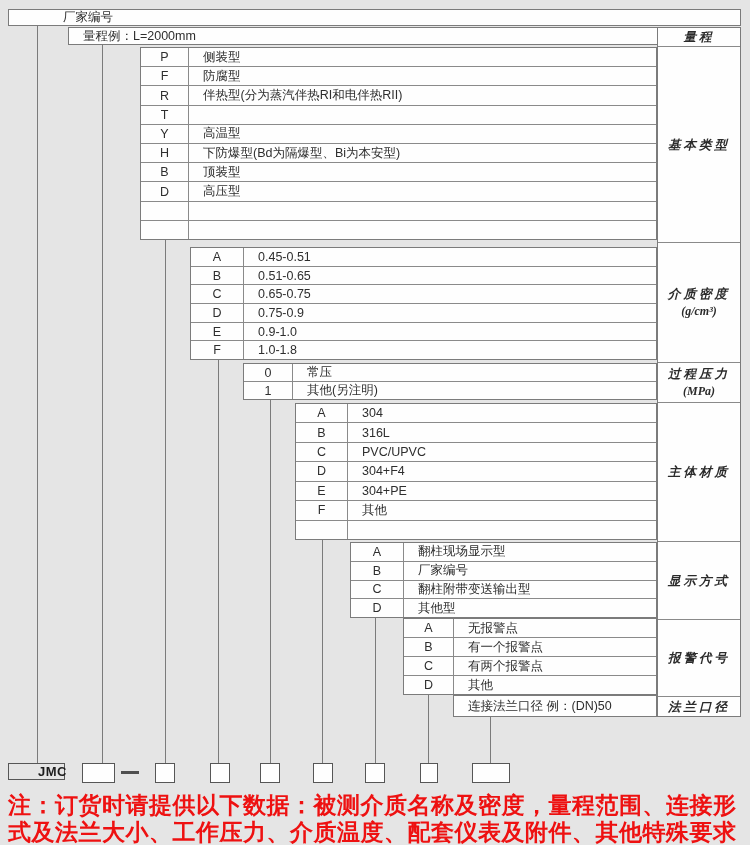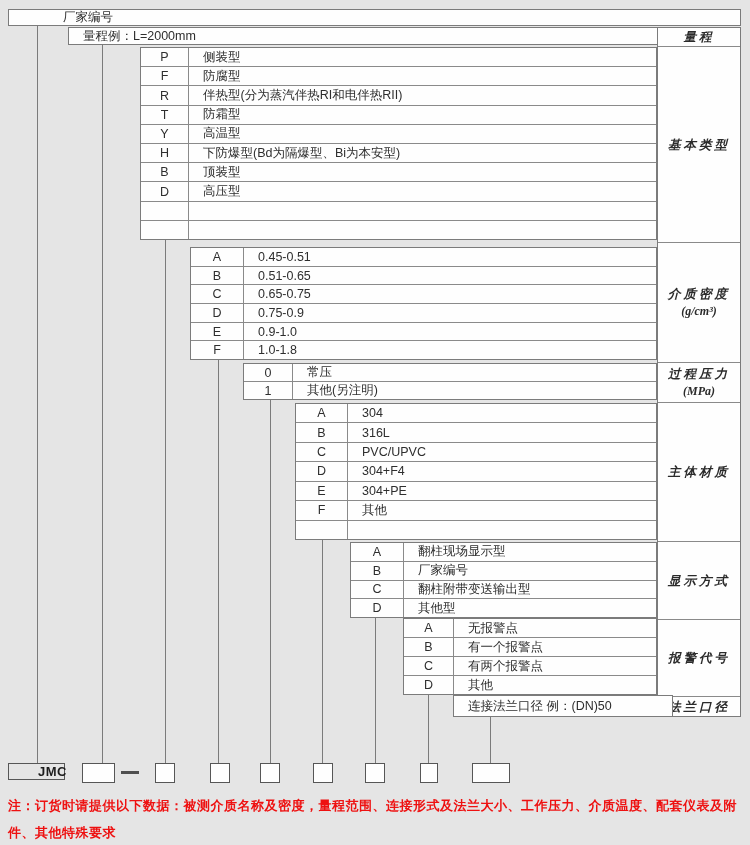--- a/index.html
+++ b/index.html
@@ -95,21 +95,21 @@
   #dash {
     position: absolute;
     left: 121px; top: 771px; width: 18px; height: 2.5px;
     background: #4f4f4f;
   }
   #order-note {
     position: absolute;
     left: 8px; top: 792px; width: 740px;
     color: #ee1111;
     font-weight: bold;
-    font-size: 13px;
+    font-size: 23px;
     line-height: 27px;
     letter-spacing: 0.5px;
   }
 </style>
 </head>
 <body>
 
 <div id="page">
 
   <div class="abs linebox toprow" style="left:8px; top:9px; width:733px; height:17px; padding-left:54px;">
@@ -157,21 +157,20 @@
       <div class="row">
         <div class="code">F</div>
         <div class="desc">防腐型</div>
       </div>
       <div class="row">
         <div class="code">R</div>
         <div class="desc">伴热型(分为蒸汽伴热RI和电伴热RII)</div>
       </div>
       <div class="row">
         <div class="code">T</div>
-        <div class="desc">防霜型</div>
       </div>
       <div class="row">
         <div class="code">Y</div>
         <div class="desc">高温型</div>
       </div>
       <div class="row">
         <div class="code">H</div>
         <div class="desc">下防爆型(Bd为隔爆型、Bi为本安型)</div>
       </div>
       <div class="row">
@@ -292,21 +291,21 @@
       <div class="row">
         <div class="code">C</div>
         <div class="desc">有两个报警点</div>
       </div>
       <div class="row">
         <div class="code">D</div>
         <div class="desc">其他</div>
       </div>
     </div>
 
-  <div class="abs linebox section" style="left:453px; top:695px; width:220px; height:22px;">
+  <div class="abs linebox section" style="left:453px; top:695px; width:204px; height:22px;">
       <div class="row">
         <div class="desc">连接法兰口径 例：(DN)50</div>
       </div>
     </div>
 
   <div class="vline" style="left:37px;  top:26px;  height:737px;"></div>
   <div class="vline" style="left:102px; top:44px;  height:719px;"></div>
   <div class="vline" style="left:165px; top:239px; height:524px;"></div>
   <div class="vline" style="left:218px; top:359px; height:404px;"></div>
   <div class="vline" style="left:270px; top:399px; height:364px;"></div>

